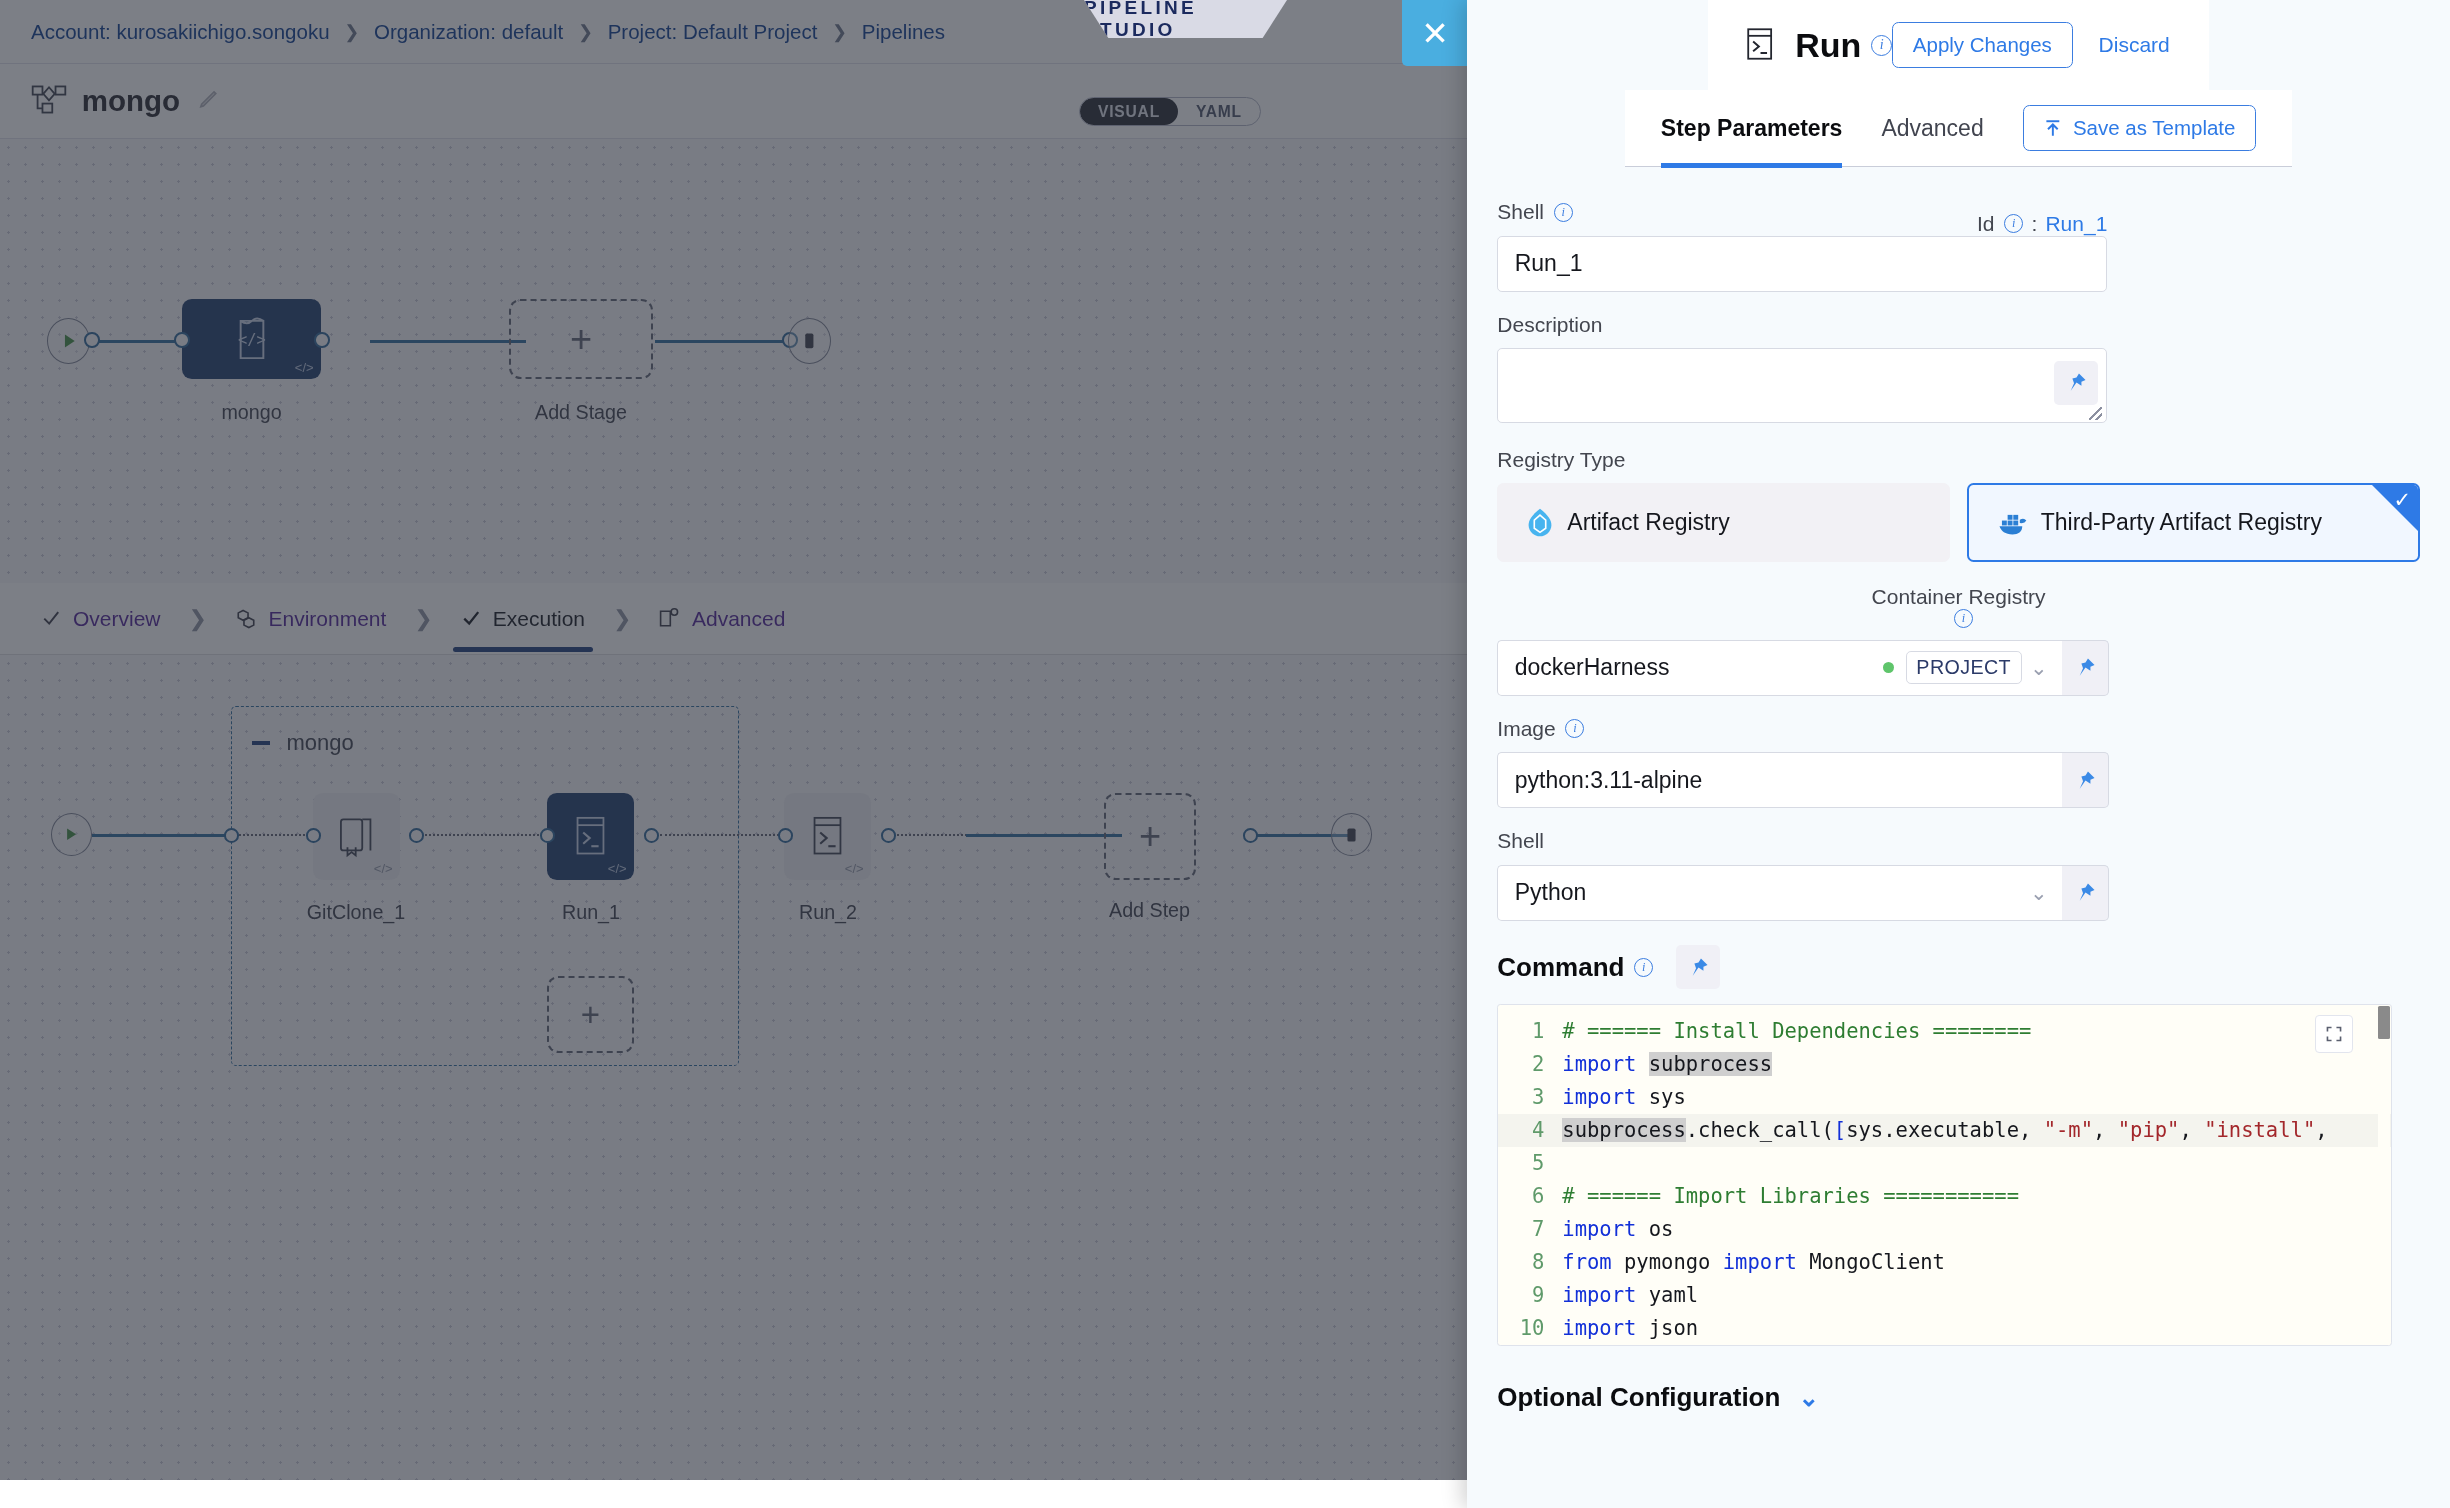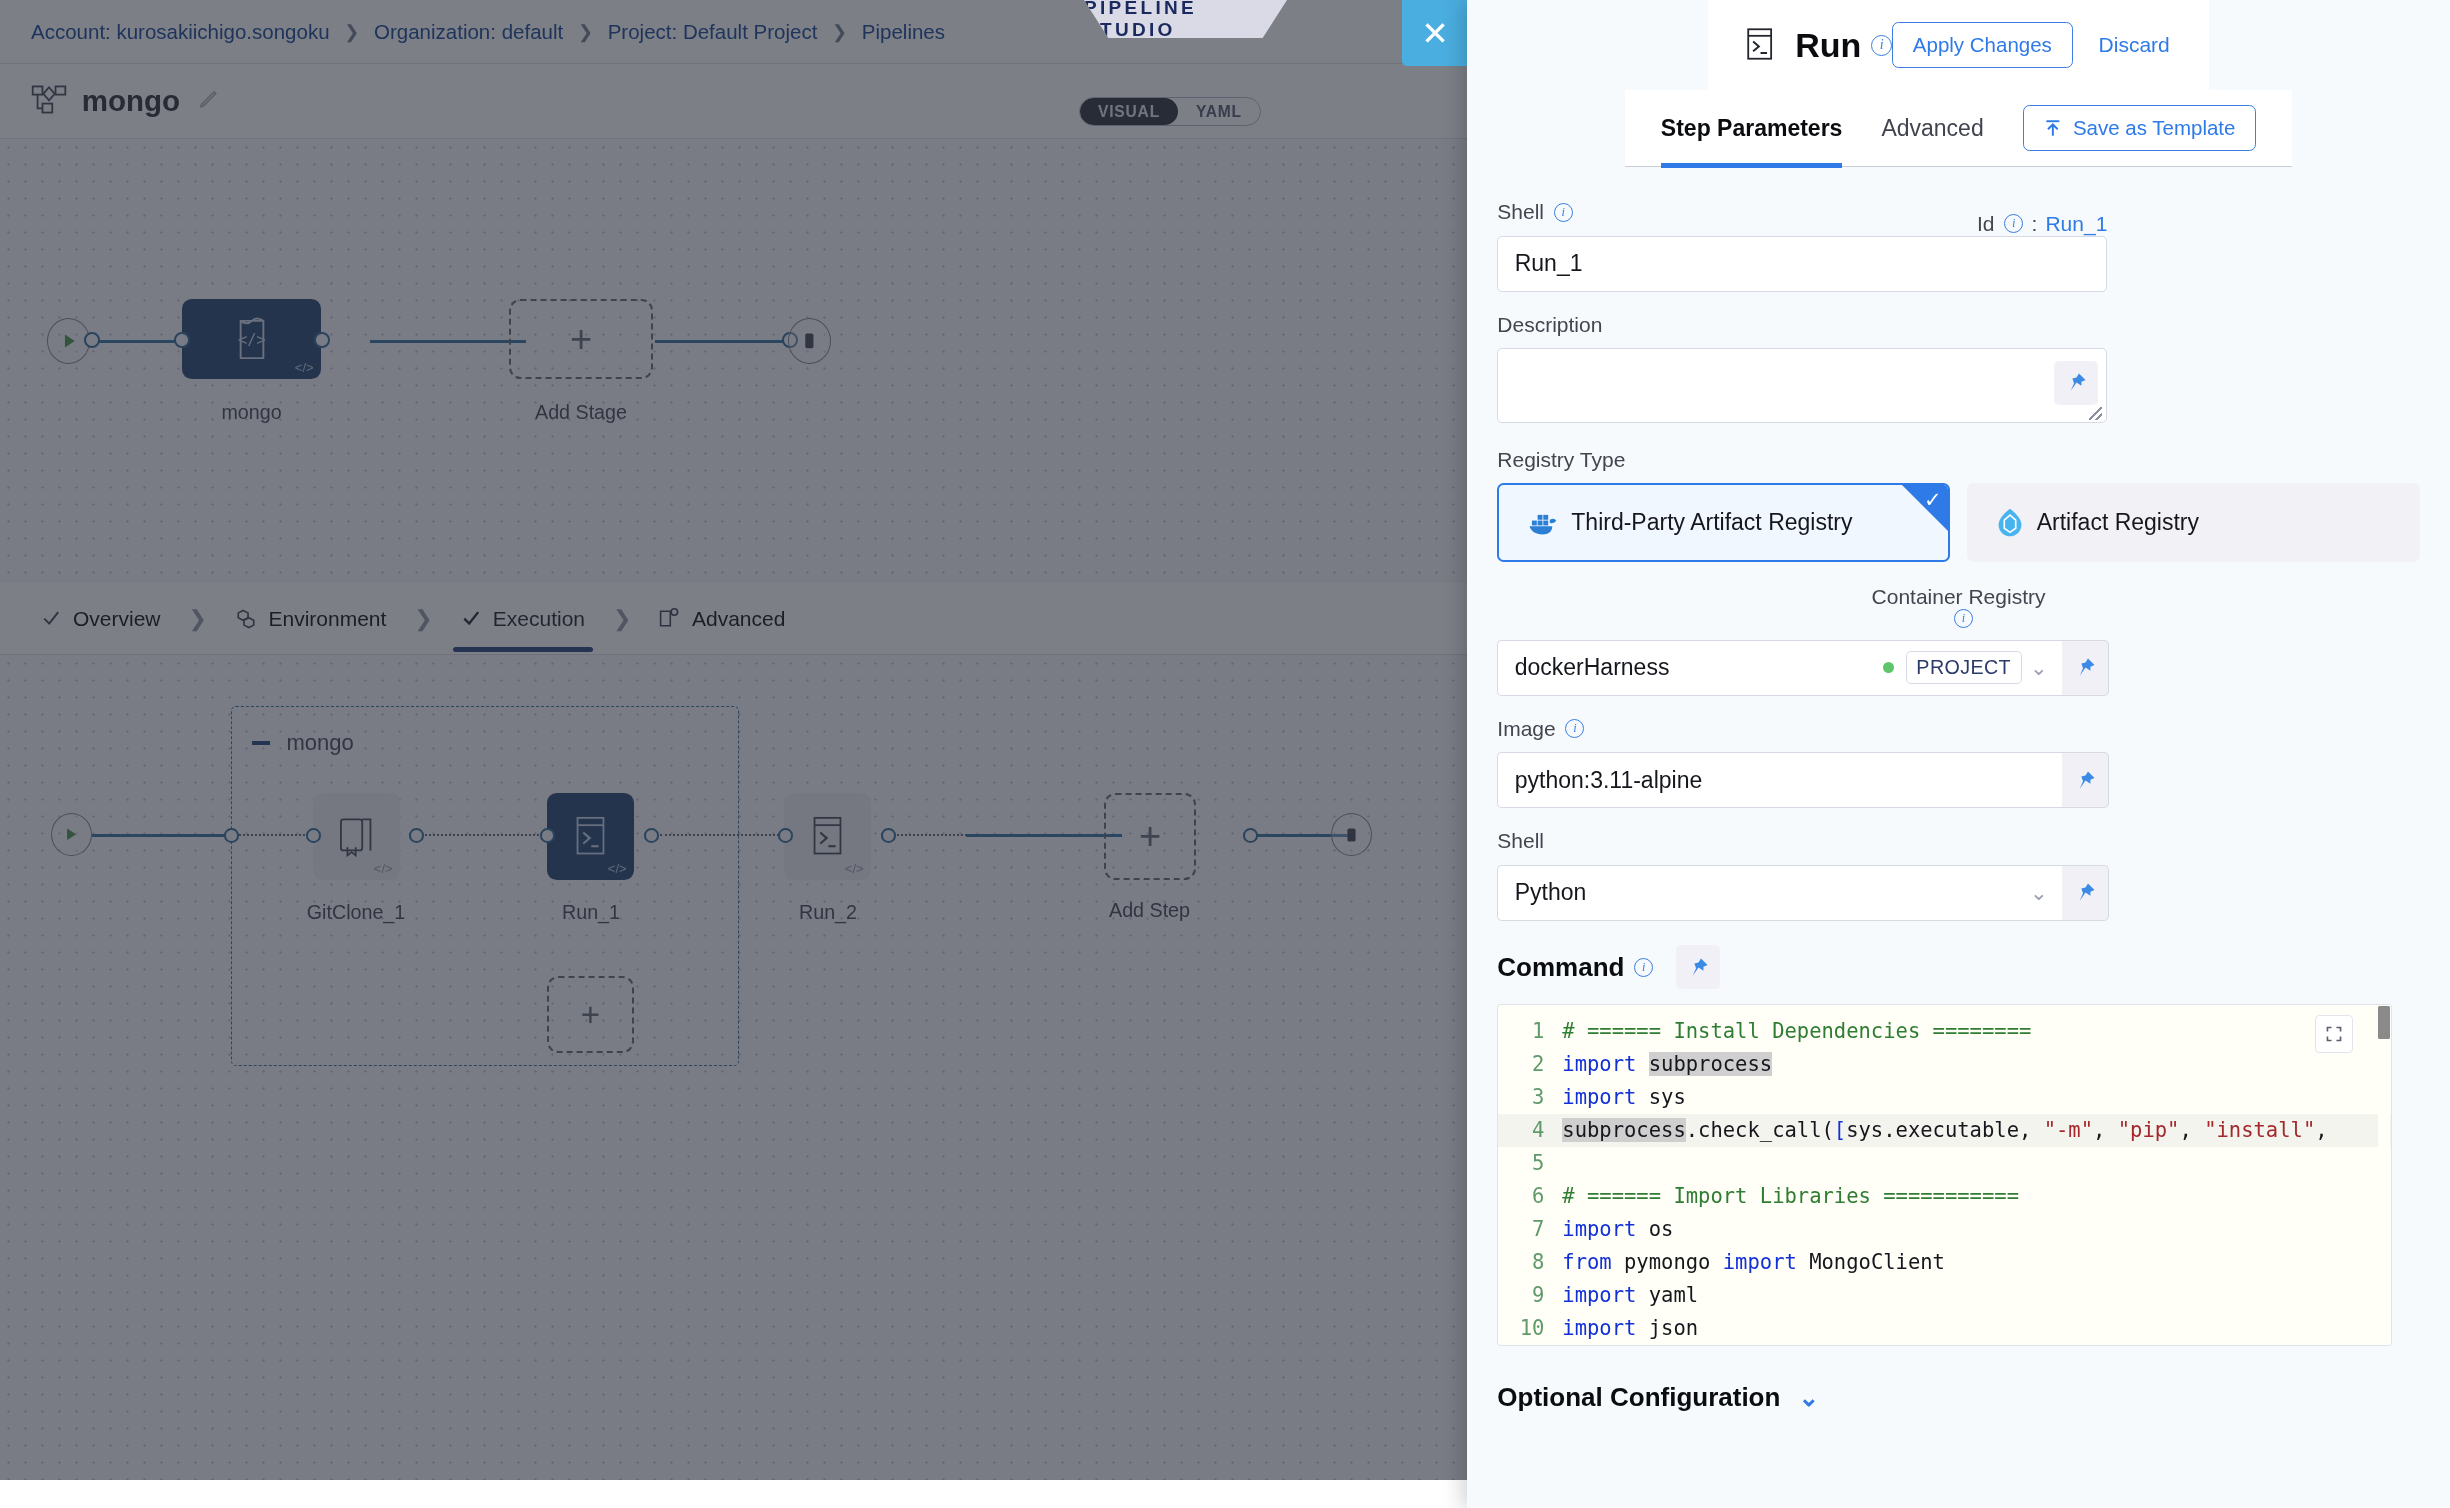--- a/index.html
+++ b/index.html
@@ -86,21 +86,21 @@
     position: absolute; left: 0; top: 606px; width: 1467px; height: 49px;
     background: #ffffff; border-top: 0.8px solid #e3e3ec; border-bottom: 0.8px solid #e3e3ec;
   }
 
   
   .stage-tabs {
     position: absolute; left: 0; top: 583px; width: 1467px; height: 72px;
     background: #ffffff; display: flex; align-items: center; padding-left: 41px;
     border-bottom: 0.8px solid #dededf;
   }
-  .stab { display: flex; align-items: center; font-size: 21px; color: #000000; }
+  .stab { display: flex; align-items: center; font-size: 21px; color: #4c1d95; }
   .stab.active { font-weight: normal; color: #10131b; position: relative; }
   .stab.active::after {
     content: ""; position: absolute; left: -8.2px; right: -8.2px; bottom: -21px;
     height: 4.9px; background: #1b3a7a; border-radius: 2.5px;
   }
   .stab-ic { margin-right: 11.5px; display: flex; align-items: center; }
   .stab-sep { margin: 0 28px; color: #8b90a0; font-size: 22px; }
 
   
   .node {
@@ -544,47 +544,47 @@
       <div class="pin-btn" style="position:absolute; right:8.2px; top:11.5px;">
         <svg width="23" height="23" viewBox="0 0 28 28">
           <path d="M17 3 L25 11 L20 13 L20 18 L14 14 L7 24 L11 15 L9 9 L14 8 Z" fill="#3b8ae6"></path>
         </svg>
       </div>
       <div class="resize-grip"></div>
     </div>
 
     <div class="fld-label" style="margin-top:24.6px;">Registry Type</div>
     <div class="reg-cards">
+      <div class="reg-card off">
+        <span class="reg-ic">
+          <svg width="28" height="31" viewBox="0 0 34 38">
+            <path d="M17 2 C7 10 3 16 3 22 C3 30 10 36 17 36 C24 36 31 30 31 22 C31 16 27 10 17 2 Z" fill="#48b4ef"></path>
+            <path d="M17 10 L24 16 L24 26 L17 31 L10 26 L10 16 Z" fill="none" stroke="#fff" stroke-width="2"></path>
+          </svg>
+        </span>
+        <span>Artifact Registry</span>
+      </div>
       <div class="reg-card on">
         <span class="reg-ic">
           <svg width="31" height="26" viewBox="0 0 38 32">
             <g fill="#2b7fd4">
               <rect x="6" y="13" width="6" height="6"></rect>
                 <rect x="13" y="13" width="6" height="6"></rect>
               <rect x="20" y="13" width="6" height="6"></rect>
                 <rect x="13" y="6" width="6" height="6"></rect>
               <rect x="20" y="6" width="6" height="6"></rect>
             </g>
             <path d="M3 20 h28 c0 7 -5 10 -12 10 c-9 0 -14 -4 -16 -10 Z" fill="#2b7fd4"></path>
             <path d="M28 12 q5 -3 8 1 q-2 4 -8 3 Z" fill="#2b7fd4"></path>
           </svg>
         </span>
         <span>Third-Party Artifact Registry</span>
         <span class="corner"></span>
         <span class="corner-tick">✓</span>
       </div>
-      <div class="reg-card off">
-        <span class="reg-ic">
-          <svg width="28" height="31" viewBox="0 0 34 38">
-            <path d="M17 2 C7 10 3 16 3 22 C3 30 10 36 17 36 C24 36 31 30 31 22 C31 16 27 10 17 2 Z" fill="#48b4ef"></path>
-            <path d="M17 10 L24 16 L24 26 L17 31 L10 26 L10 16 Z" fill="none" stroke="#fff" stroke-width="2"></path>
-          </svg>
-        </span>
-        <span>Artifact Registry</span>
-      </div>
     </div>
 
     <div class="fld-label" style="margin-top:23px;flex-direction:column;">
       <span>Container Registry</span>
       <span class="info-i sm">i</span>
     </div>
     <div class="field-row">
       <div class="sel-box" style="width:565px; border-right:none; border-radius:4.9px 0 0 4.9px;">
         <span style="flex:1">dockerHarness</span>
         <span class="green-dot"></span>

